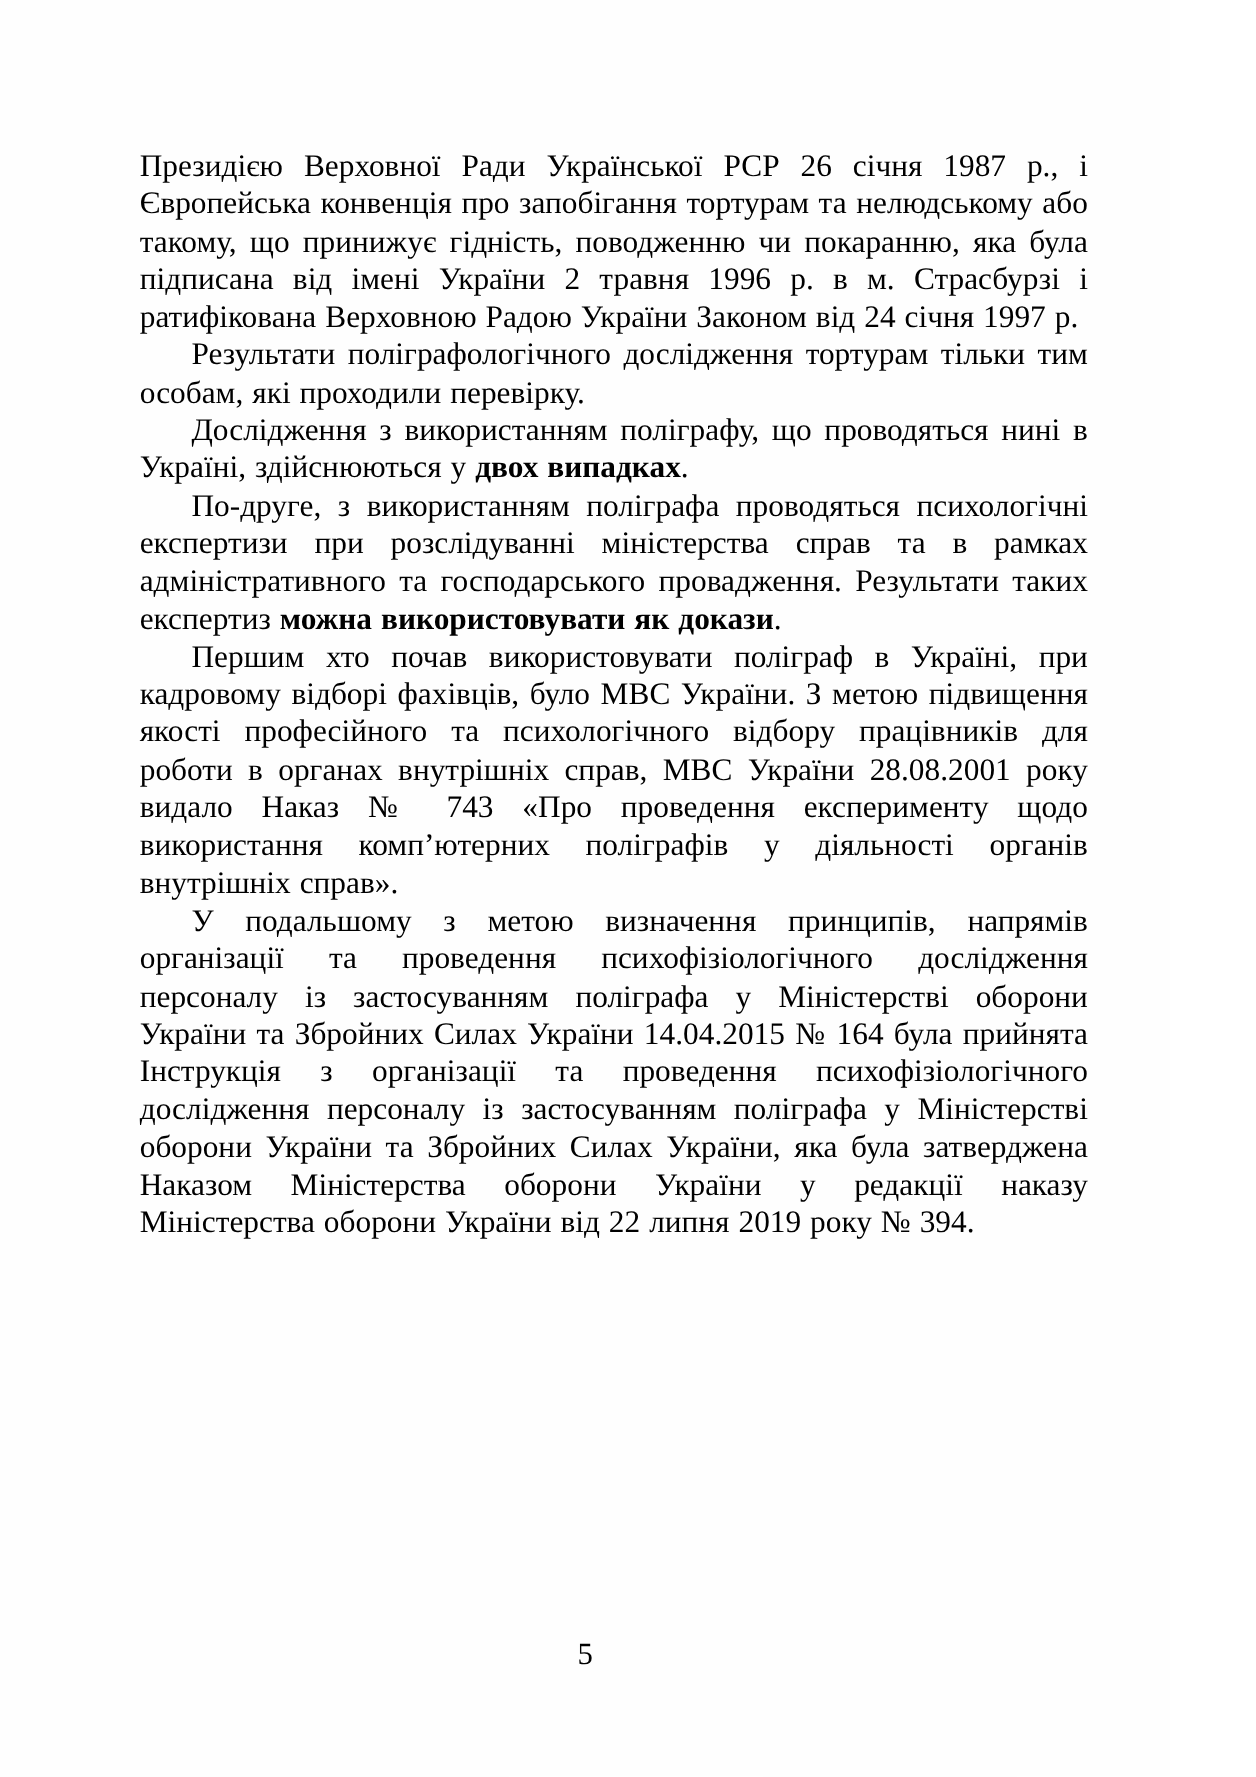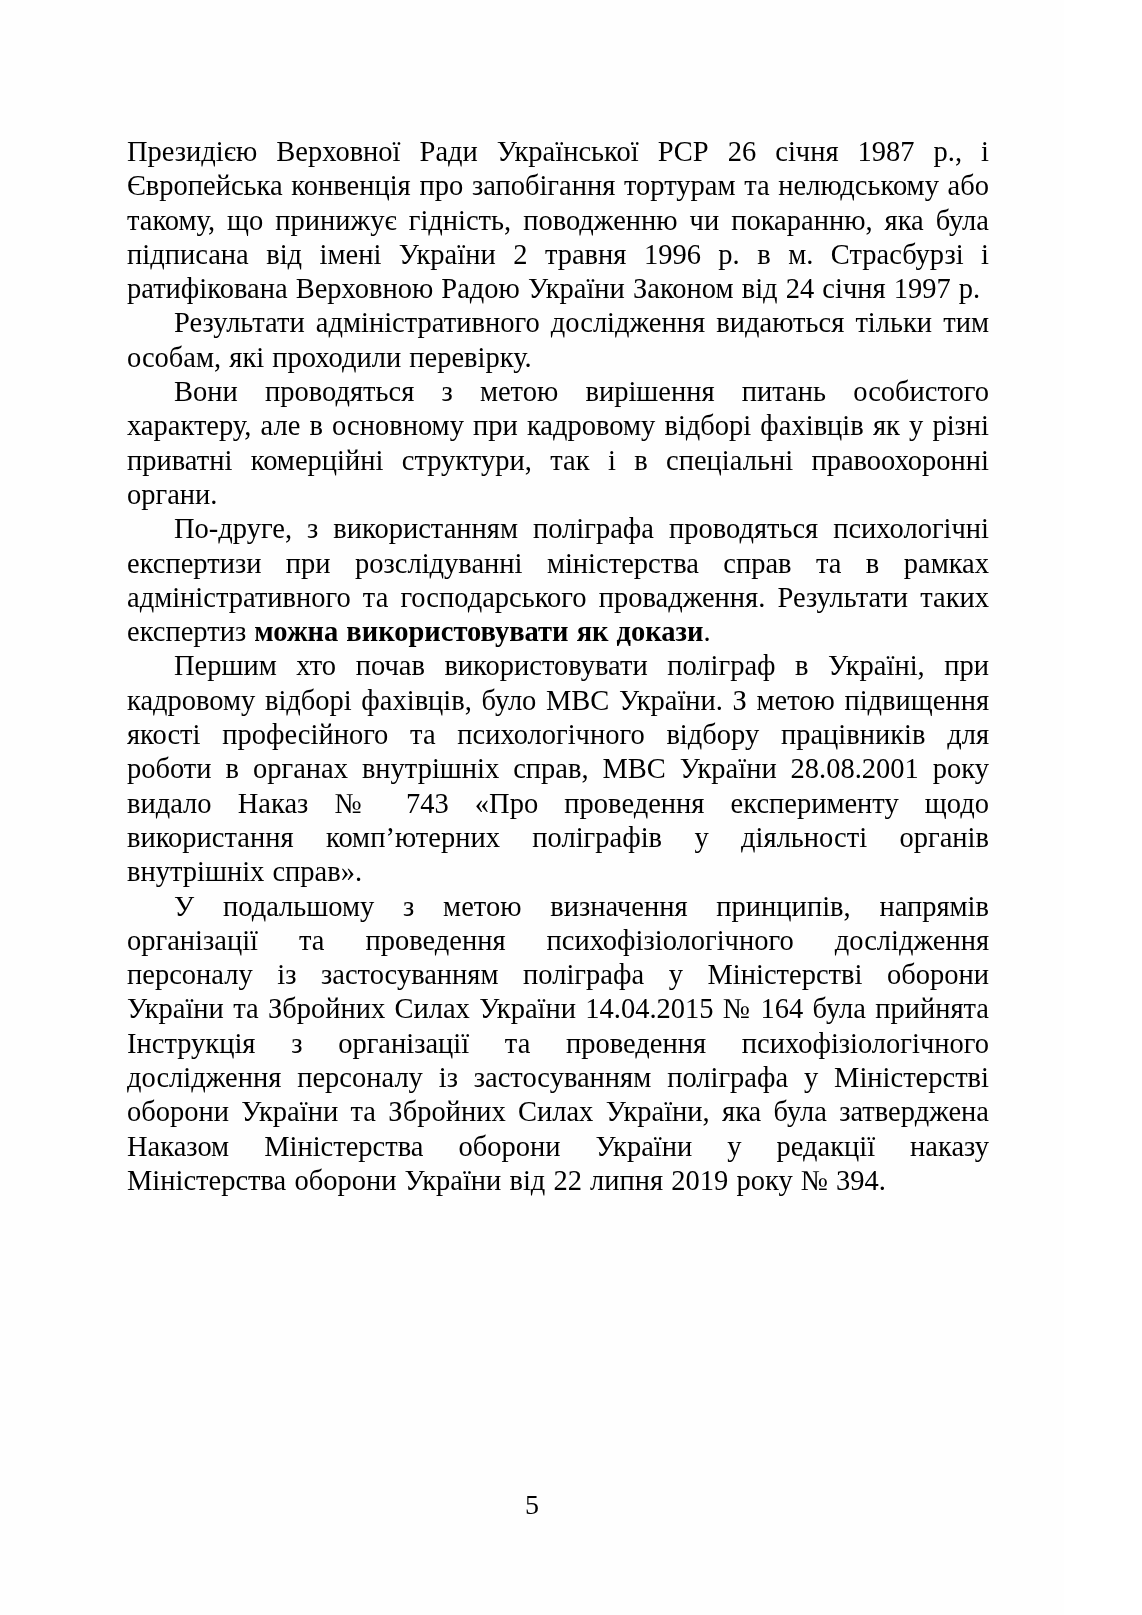--- a/index.html
+++ b/index.html
@@ -46,20 +46,20 @@
     font-size: 28px;
     line-height: 32px;
   }
 </style>
 </head>
 <body>
 
 <div class="page">
   <div class="text-block">
       <p class="para"><span class="run-regular">Президією Верховної Ради Української РСР 26 січня 1987 р., і Європейська конвенція про запобігання тортурам та нелюдському або такому, що принижує гідність, поводженню чи покаранню, яка була підписана від імені України 2 травня 1996 р. в м. Страсбурзі і ратифікована Верховною Радою України Законом від 24 січня 1997 р.</span></p>
-      <p class="para indent"><span class="run-regular">Результати адміністративного дослідження видаються тільки тим особам, які проходили перевірку.</span></p>
-      <p class="para indent"><span class="run-regular">Вони проводяться з метою вирішення питань особистого характеру, але в основному при кадровому відборі фахівців як у різні приватні комерційні структури, так і в спеціальні правоохоронні органи.</span></p>
+      <p class="para indent"><span class="run-regular">Результати поліграфологічного дослідження тортурам тільки тим особам, які проходили перевірку.</span></p>
+      <p class="para indent"><span class="run-regular">Дослідження з використанням поліграфу, що проводяться нині в Україні, здійснюються у </span><span class="run-bold">двох випадках</span><span class="run-regular">.</span></p>
       <p class="para indent"><span class="run-regular">По-друге, з використанням поліграфа проводяться психологічні експертизи при розслідуванні міністерства справ та в рамках адміністративного та господарського провадження. Результати таких експертиз </span><span class="run-bold">можна використовувати як докази</span><span class="run-regular">.</span></p>
       <p class="para indent"><span class="run-regular">Першим хто почав використовувати поліграф в Україні, при кадровому відборі фахівців, було МВС України. З метою підвищення якості професійного та психологічного відбору працівників для роботи в органах внутрішніх справ, МВС України 28.08.2001 року видало Наказ № 743 «Про проведення експерименту щодо використання комп’ютерних поліграфів у діяльності органів внутрішніх справ».</span></p>
       <p class="para indent"><span class="run-regular">У подальшому з метою визначення принципів, напрямів організації та проведення психофізіологічного дослідження персоналу із застосуванням поліграфа у Міністерстві оборони України та Збройних Силах України 14.04.2015 № 164 була прийнята Інструкція з організації та проведення психофізіологічного дослідження персоналу із застосуванням поліграфа у Міністерстві оборони України та Збройних Силах України, яка була затверджена Наказом Міністерства оборони України у редакції наказу Міністерства оборони України від 22 липня 2019 року № 394.</span></p>
     </div>
   <div class="page-number">5</div>
 </div>
 
 </body></html>

